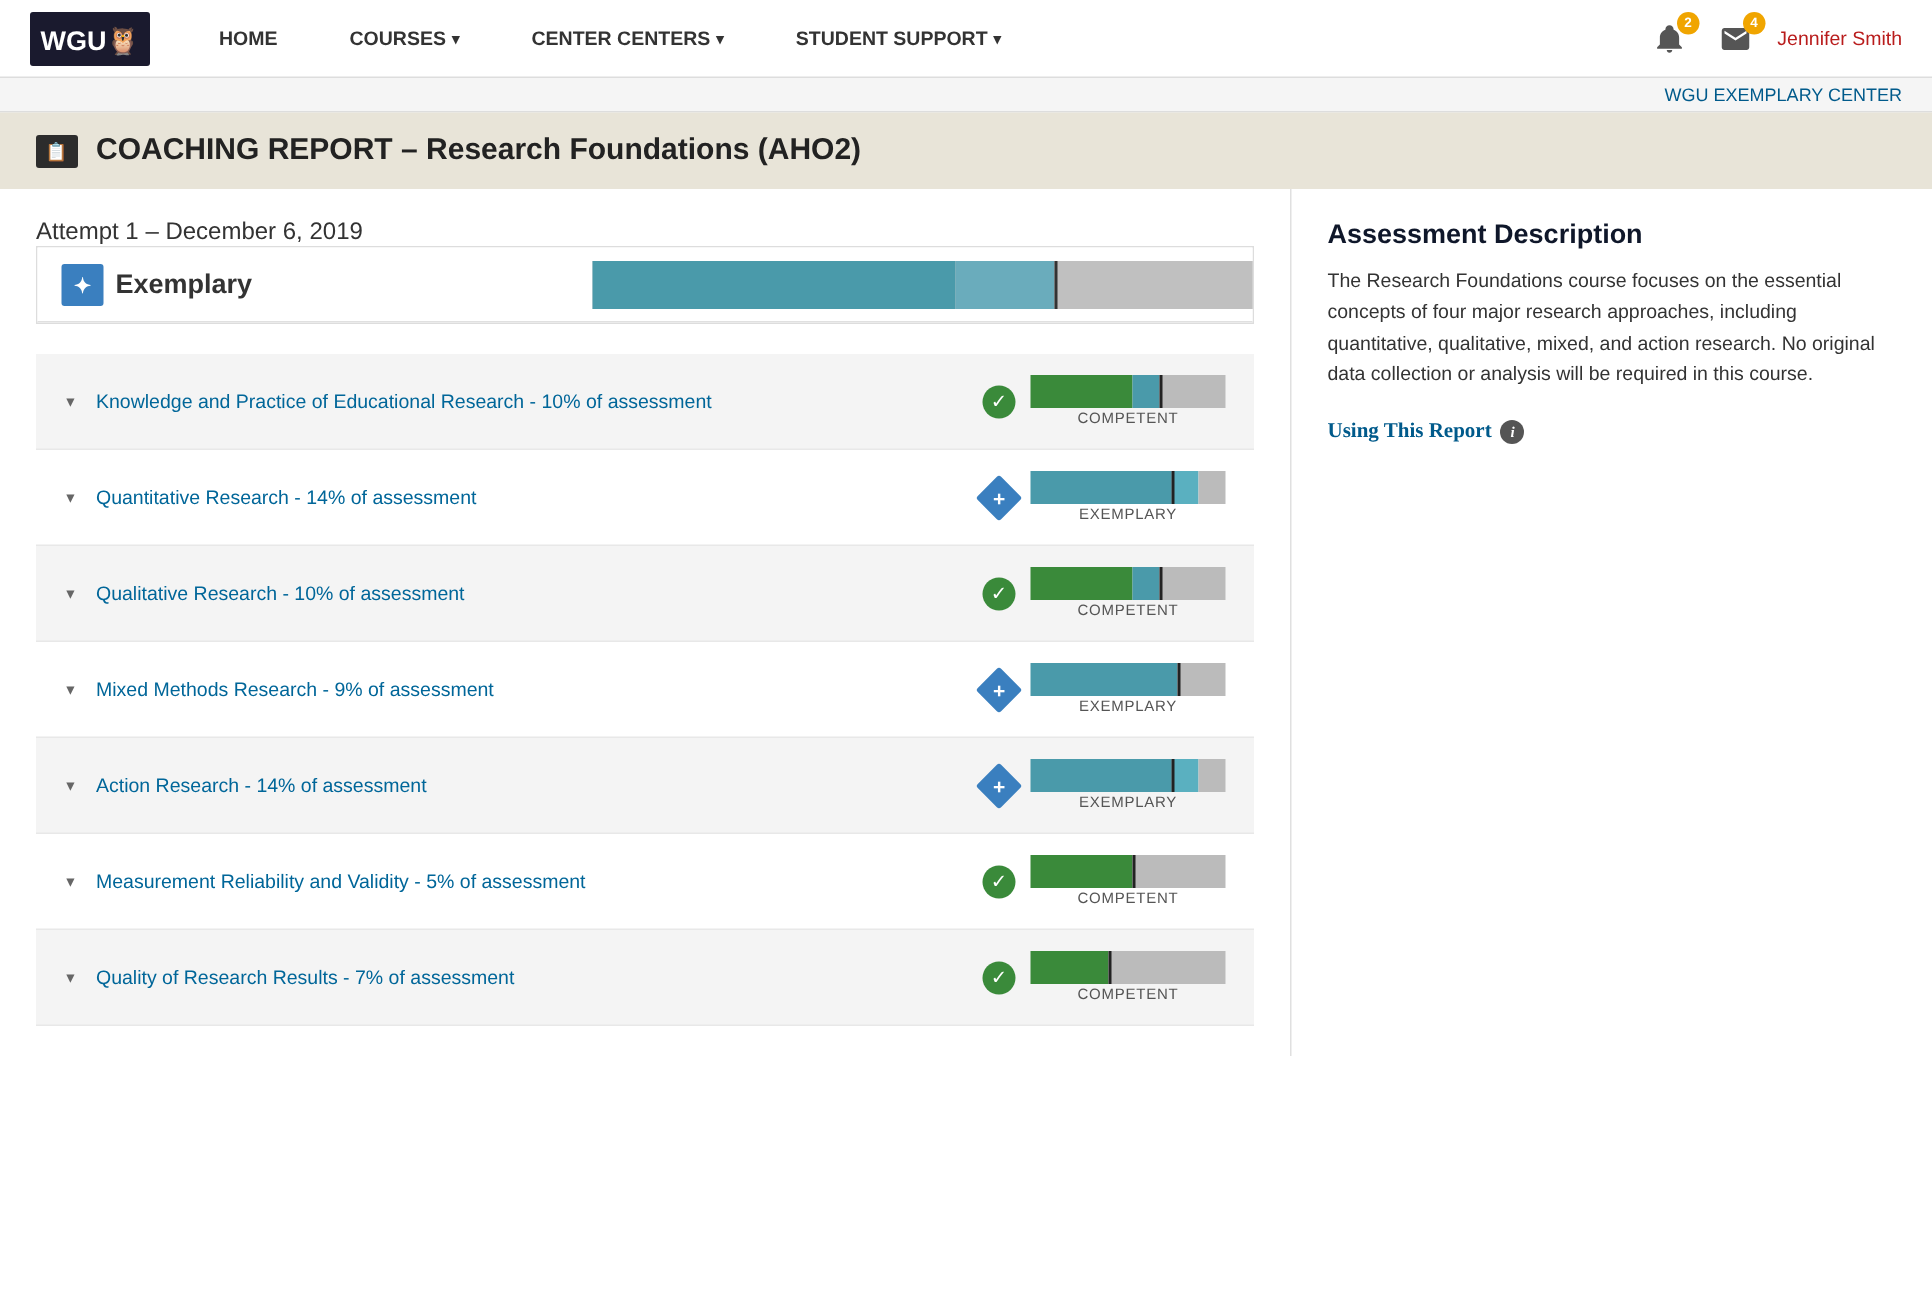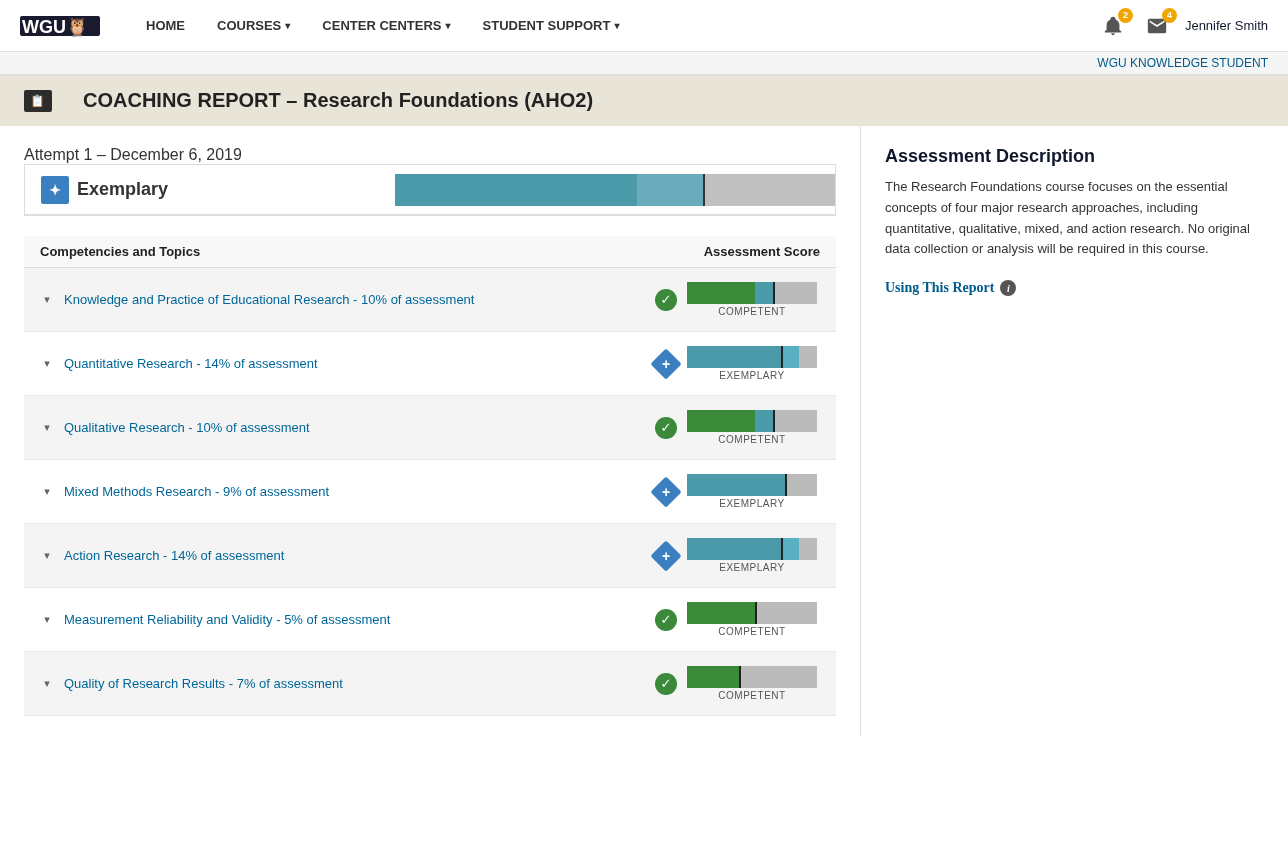--- a/index.html
+++ b/index.html
@@ -9,65 +9,65 @@
     .navbar {
       background: #fff;
       border-bottom: 1px solid #ddd;
       display: flex;
       align-items: center;
       padding: 0 20px;
       height: 52px;
     }
     .navbar-brand { display: flex; align-items: center; margin-right: 30px; }
     .wgu-logo {
-      width: 80px; height: 20px;
+      width: 80px; height: 36px;
       background: #1a1a2e;
-      display: flex; align-items: center; justify-content: flex-start;
+      display: flex; align-items: center; justify-content: center;
       color: #fff; font-weight: bold; font-size: 18px; border-radius: 2px;
     }
-    .nav-links { display: flex; align-items: flex-end; flex: 1; gap: 0; }
+    .nav-links { display: flex; align-items: flex-end; flex: 1; gap: 16px; }
     .nav-item {
       padding: 0 16px; height: 52px; display: flex; align-items: center;
       font-size: 13px; font-weight: 600; color: #333; text-decoration: none;
       cursor: pointer; white-space: nowrap;
     }
     .nav-item .caret { font-size: 10px; margin-left: 4px; }
     .nav-right { display: flex; align-items: center; gap: 12px; margin-left: auto; }
     .nav-icon-btn {
       position: relative; cursor: pointer; display: flex; align-items: center;
       justify-content: center; width: 32px; height: 32px;
     }
     .nav-icon-btn svg { width: 22px; height: 22px; fill: #555; }
     .badge {
       position: absolute; top: -2px; right: -4px;
       background: #f0a500; color: #fff; font-size: 9px; font-weight: bold;
       border-radius: 50%; width: 15px; height: 15px;
       display: flex; align-items: center; justify-content: center;
     }
-    .user-name { font-size: 13px; color: #0f172a; }
+    .user-name { font-size: 13px; color: #b91c1c; }
 
     
     .knowledge-bar {
       background: #f5f5f5; border-bottom: 1px solid #ddd;
       display: flex; justify-content: flex-end;
       padding: 4px 20px; font-size: 12px; color: #005a8b;
     }
 
     
     .page-header {
       background: #e8e4d8; padding: 14px 24px;
       display: flex; align-items: center; gap: 12px;
     }
     .page-header-icon {
       width: 28px; height: 22px; background: #2c2c2c;
       display: flex; align-items: center; justify-content: center;
       border-radius: 2px;
     }
     .page-header-icon span { color: #fff; font-size: 12px; }
-    .page-title { font-size: 20px; font-weight: bold; color: #222; margin-left: 19px; }
+    .page-title { font-size: 20px; font-weight: bold; color: #222; }
 
     
     .main-content { display: flex; gap: 0; }
 
     
     .left-panel { flex: 0 0 860px; padding: 20px 24px; }
 
     
     .attempt-header { font-size: 16px; color: #333; }
 
@@ -216,21 +216,21 @@
       <svg viewBox="0 0 24 24">
           <path d="M20 4H4c-1.1 0-2 .9-2 2v12c0 1.1.9 2 2 2h16c1.1 0 2-.9 2-2V6c0-1.1-.9-2-2-2zm0 4l-8 5-8-5V6l8 5 8-5v2z"></path>
         </svg>
       <span class="badge">4</span>
     </div>
     <span class="user-name">Jennifer Smith</span>
   </div>
 </nav>
 
 <div class="knowledge-bar">
-  <span>WGU KNOWLEDGE STUDENT</span>
+  <span>WGU EXEMPLARY CENTER</span>
 </div>
 
 <div class="page-header">
   <div class="page-header-icon">
     <span>📋</span>
   </div>
   <h1 class="page-title">COACHING REPORT – Research Foundations (AHO2)</h1>
 </div>
 
 <div class="main-content">
@@ -249,24 +249,20 @@
           <div class="score-bar-track">
             <div class="score-bar-fill-teal" style="width:55%"></div>
             <div class="score-bar-fill-medium" style="width:15%"></div>
             <div class="score-bar-fill-light" style="width:30%"></div>
             <div class="score-bar-divider" style="left:70%"></div>
           </div>
         </div>
       </div>
     </div>
 
-    <div class="table-header">
-      <span>Competencies and Topics</span>
-      <span>Assessment Score</span>
-    </div>
 
     <div class="competency-section">
 
       <div class="competency-row light-row">
         <div class="competency-left">
           <span class="chevron-down">▾</span>
           <span class="competency-name">Knowledge and Practice of Educational Research - 10% of assessment</span>
         </div>
         <div class="competency-right">
           <div class="status-icon-green">✓</div>

